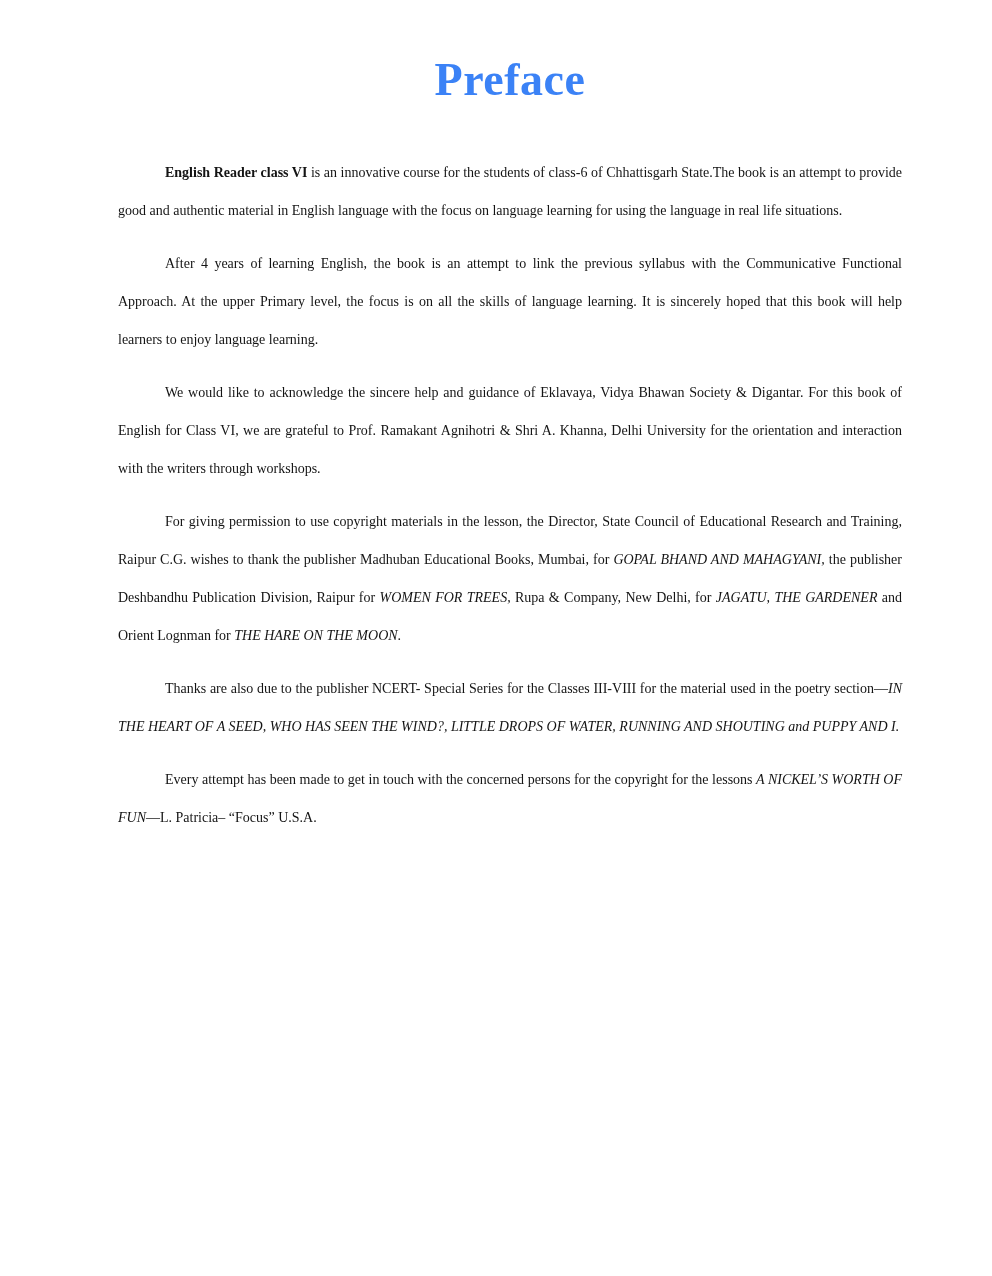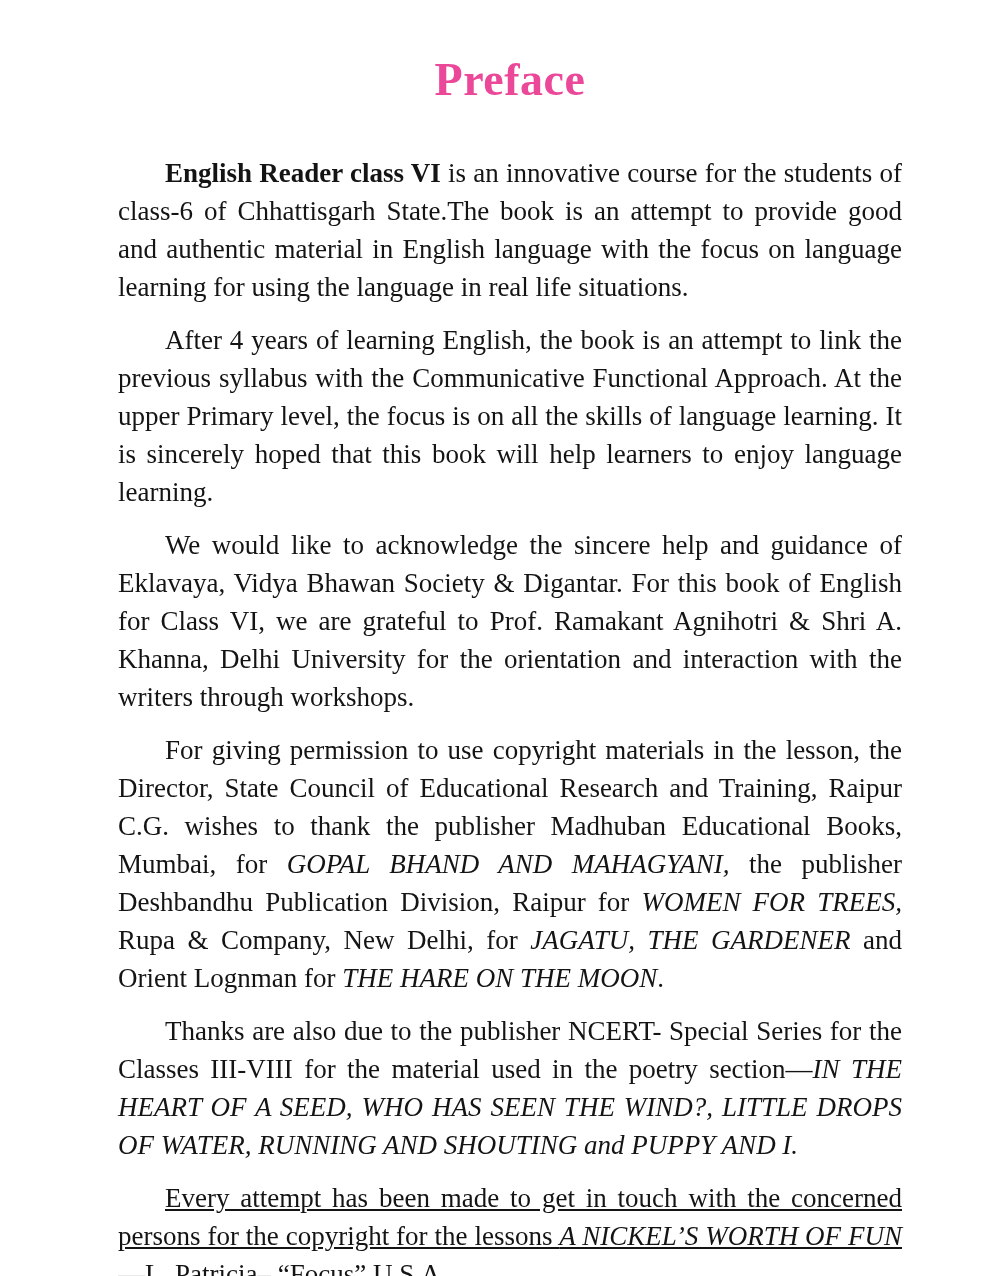--- a/index.html
+++ b/index.html
@@ -23,38 +23,37 @@
   .title {
     margin: 0 0 46px 0;
     text-align: center;
     font-size: 46px;
     line-height: 56px;
     font-weight: bold;
     letter-spacing: 0.5px;
   }
   .para {
     margin: 0 0 15px 0;
-    font-size: 27px;
+    font-size: 14px;
     line-height: 38px;
     text-align: justify;
     text-indent: 47px;
   }
   .para:last-child {
     margin-bottom: 16px;
-    text-decoration: underline;
   }
   .b { font-weight: bold; }
   .i { font-style: italic; }
 </style>
 </head>
 <body>
 
 <div class="doc" style="color: rgb(20, 20, 20);">
 
-  <h1 class="title" style="color: #ec4899;">Preface</h1>
+  <h1 class="title" style="color: #3b82f6;">Preface</h1>
 
   <p class="para"><span class="b">English Reader class VI</span><span> is an innovative course for the students of class-6 of Chhattisgarh State.The book is an attempt to provide good and authentic material in English language with the focus on language learning for using the language in real life situations.</span></p>
 
   <p class="para"><span>After 4 years of learning English, the book is an attempt to link the previous syllabus with the Communicative Functional Approach. At the upper Primary level, the focus is on all the skills of language learning. It is sincerely hoped that this book will help learners to enjoy language learning.</span></p>
 
   <p class="para"><span>We would like to acknowledge the sincere help and guidance of Eklavaya, Vidya Bhawan Society &amp; Digantar. For this book of English for Class VI, we are grateful to Prof. Ramakant Agnihotri &amp; Shri A. Khanna, Delhi University for the orientation and interaction with the writers through workshops.</span></p>
 
   <p class="para"><span>For giving permission to use copyright materials in the lesson, the Director, State Council of Educational Research and Training, Raipur C.G. wishes to thank the publisher  Madhuban Educational Books, Mumbai, for </span><span class="i">GOPAL BHAND AND MAHAGYANI,</span><span> the publisher Deshbandhu Publication Division, Raipur for </span><span class="i">WOMEN FOR TREES,</span><span> Rupa &amp; Company, New Delhi, for </span><span class="i">JAGATU, THE GARDENER</span><span> and Orient Lognman for </span><span class="i">THE HARE ON THE MOON</span><span>.</span></p>
 
   <p class="para"><span>Thanks are also due to the publisher  NCERT- Special Series for the Classes III-VIII for the material used in the poetry section—</span><span class="i">IN THE HEART  OF A SEED, WHO HAS SEEN THE WIND?, LITTLE DROPS OF WATER, RUNNING AND SHOUTING and PUPPY AND I.</span></p>

